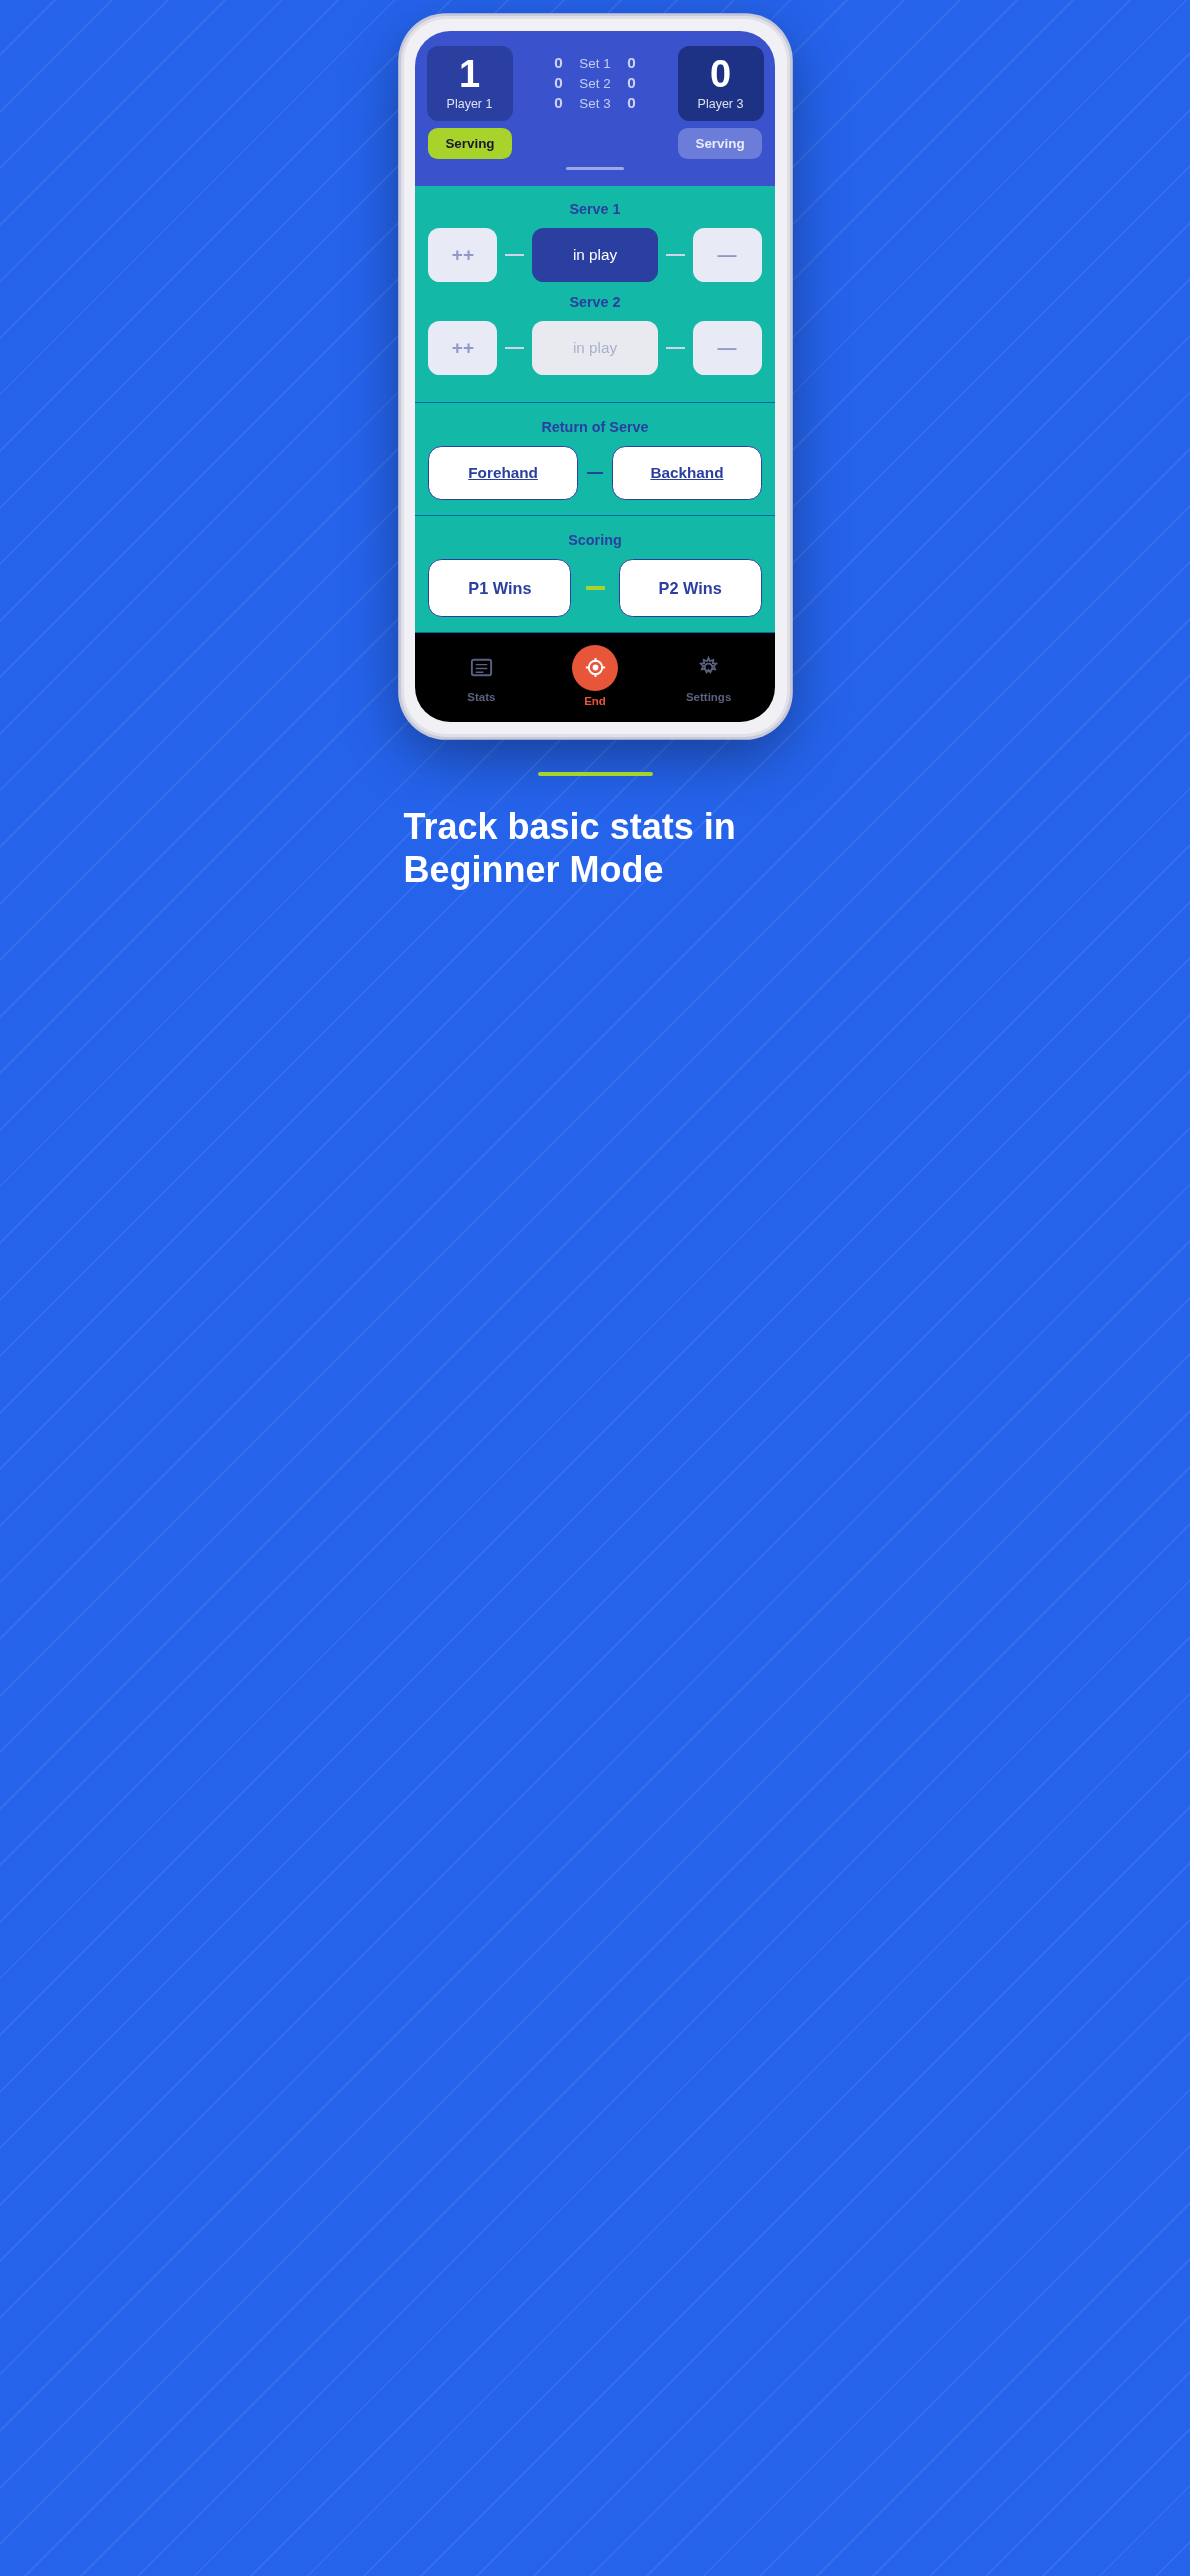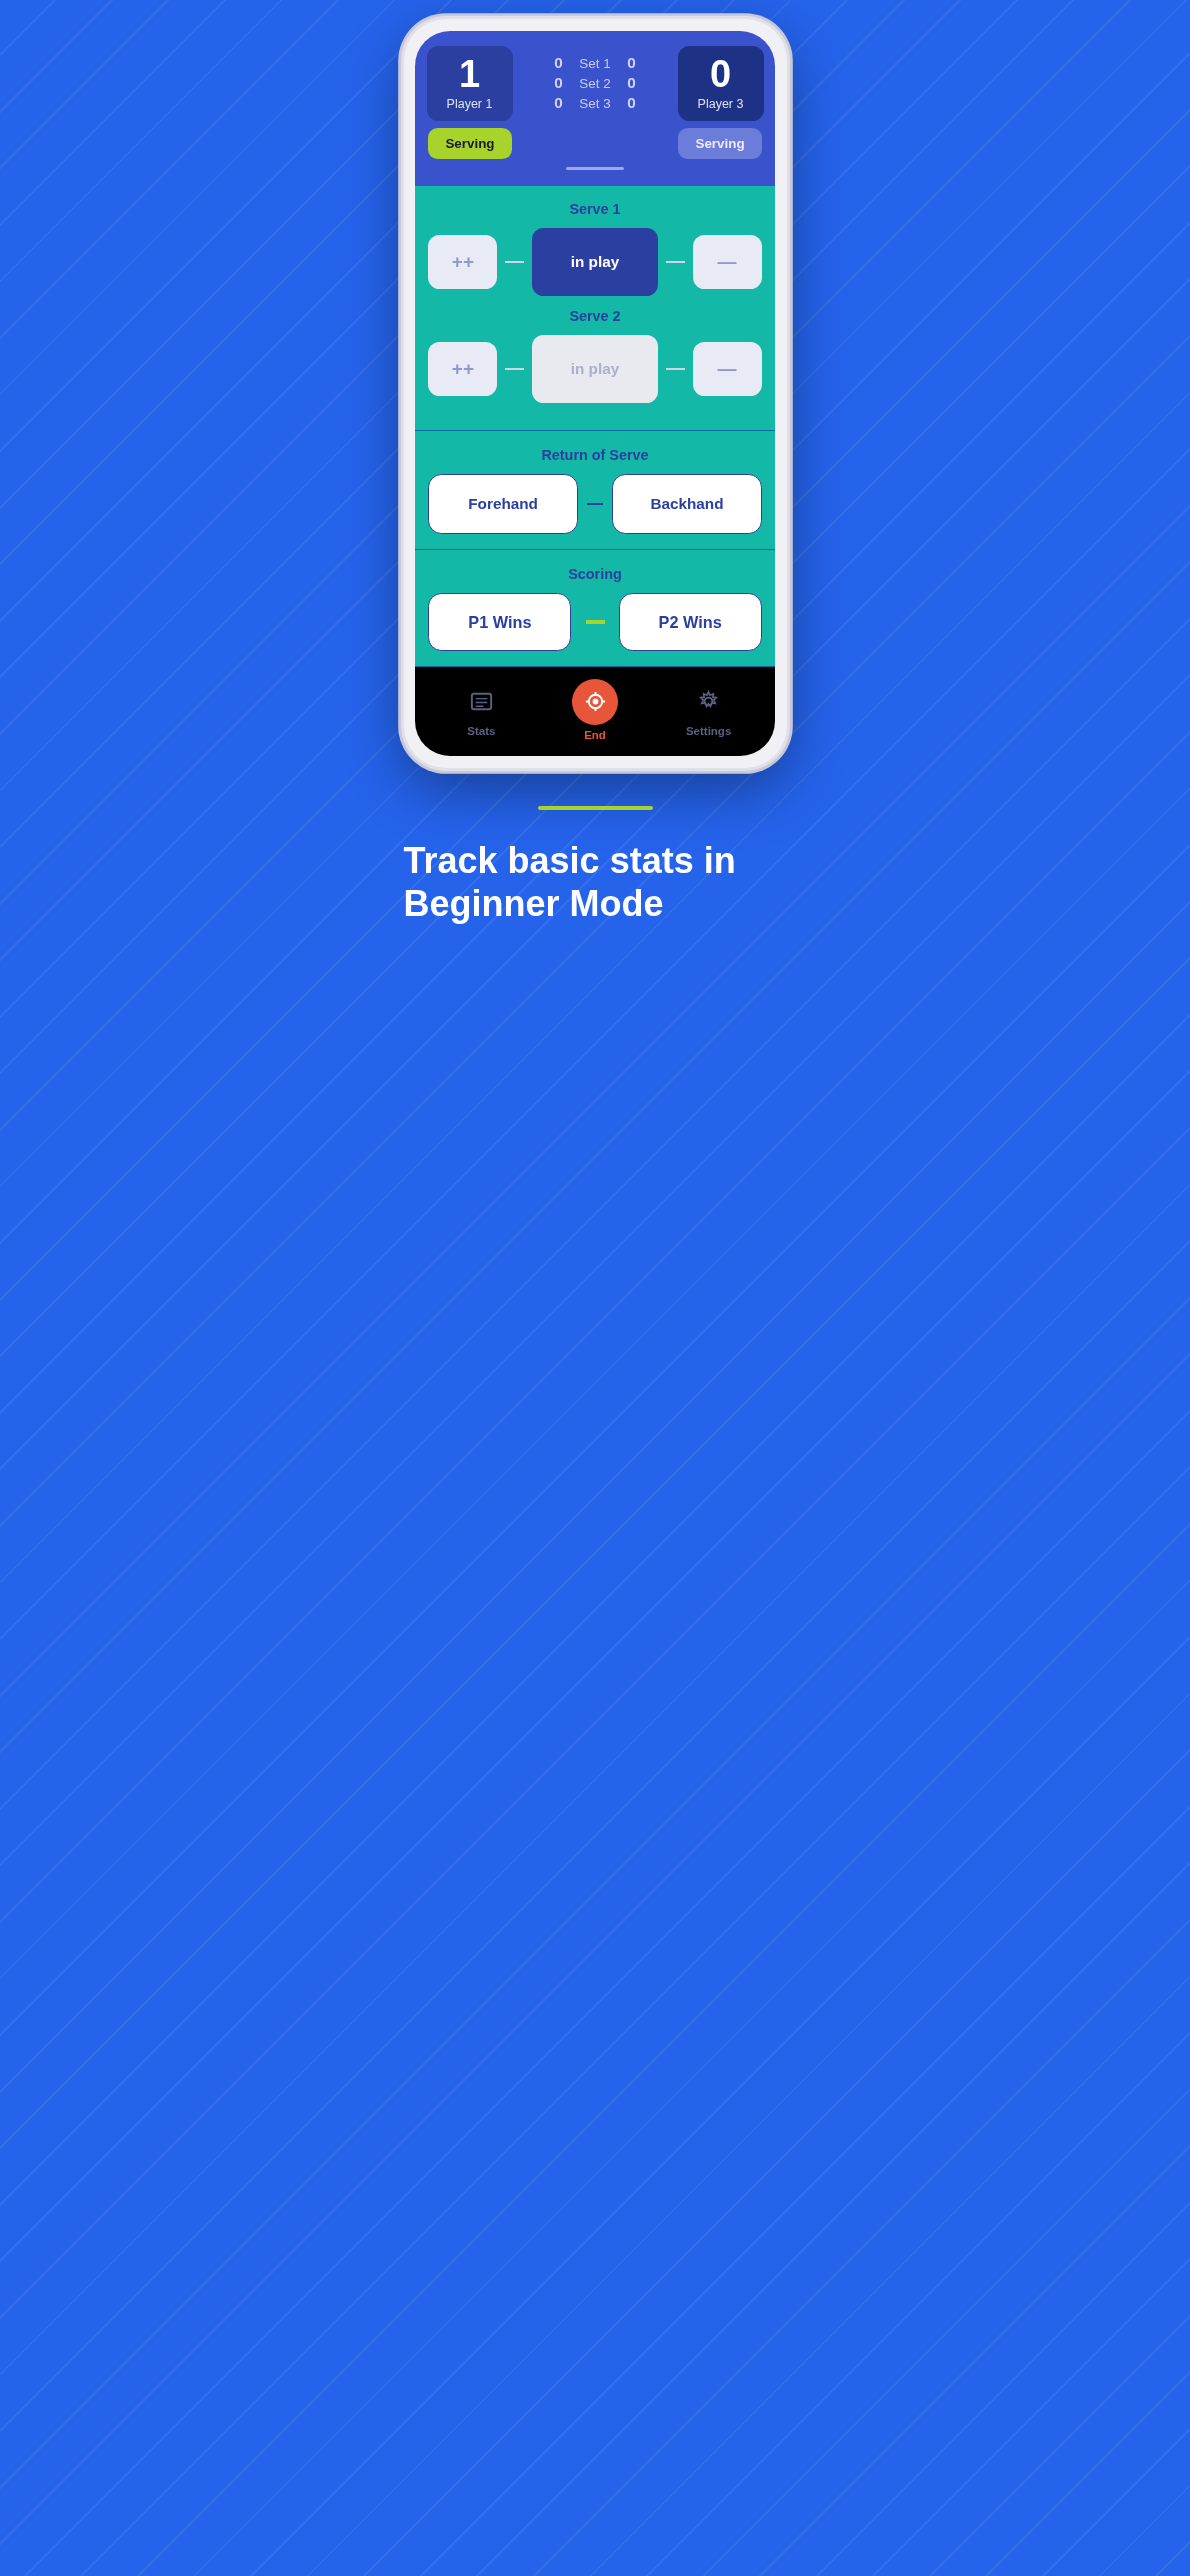--- a/index.html
+++ b/index.html
@@ -214,26 +214,26 @@
     }
 
     .serve-action-btn.minus {
       background: #e8eaf6;
       color: #9099cc;
     }
 
     .serve-status-btn {
       flex: 1;
       max-width: 153px;
-      height: 68px;
+      height: 54px;
       border-radius: 11.5px;
       border: none;
       cursor: pointer;
       font-size: 15.3px;
-      font-weight: 700;
+      font-weight: 400;
       display: flex;
       align-items: center;
       justify-content: center;
     }
 
     .serve-status-btn.active-blue {
       background: #2a3fa0;
       color: white;
     }
 
@@ -251,31 +251,32 @@
     
     .return-buttons {
       display: flex;
       gap: 9.6px;
       justify-content: center;
     }
 
     .return-btn {
       flex: 1;
       max-width: 163px;
-      height: 60px;
+      height: 54px;
       border-radius: 13.4px;
       background: white;
       border: 1.9px solid #2a3fa0;
       color: #2a3fa0;
       font-size: 15.3px;
       font-weight: 700;
       cursor: pointer;
       display: flex;
       align-items: center;
       justify-content: center;
+      text-decoration: underline;
     }
 
     .return-connector {
       display: flex;
       align-items: center;
     }
 
     .return-connector-line {
       width: 15.3px;
       height: 1.9px;

